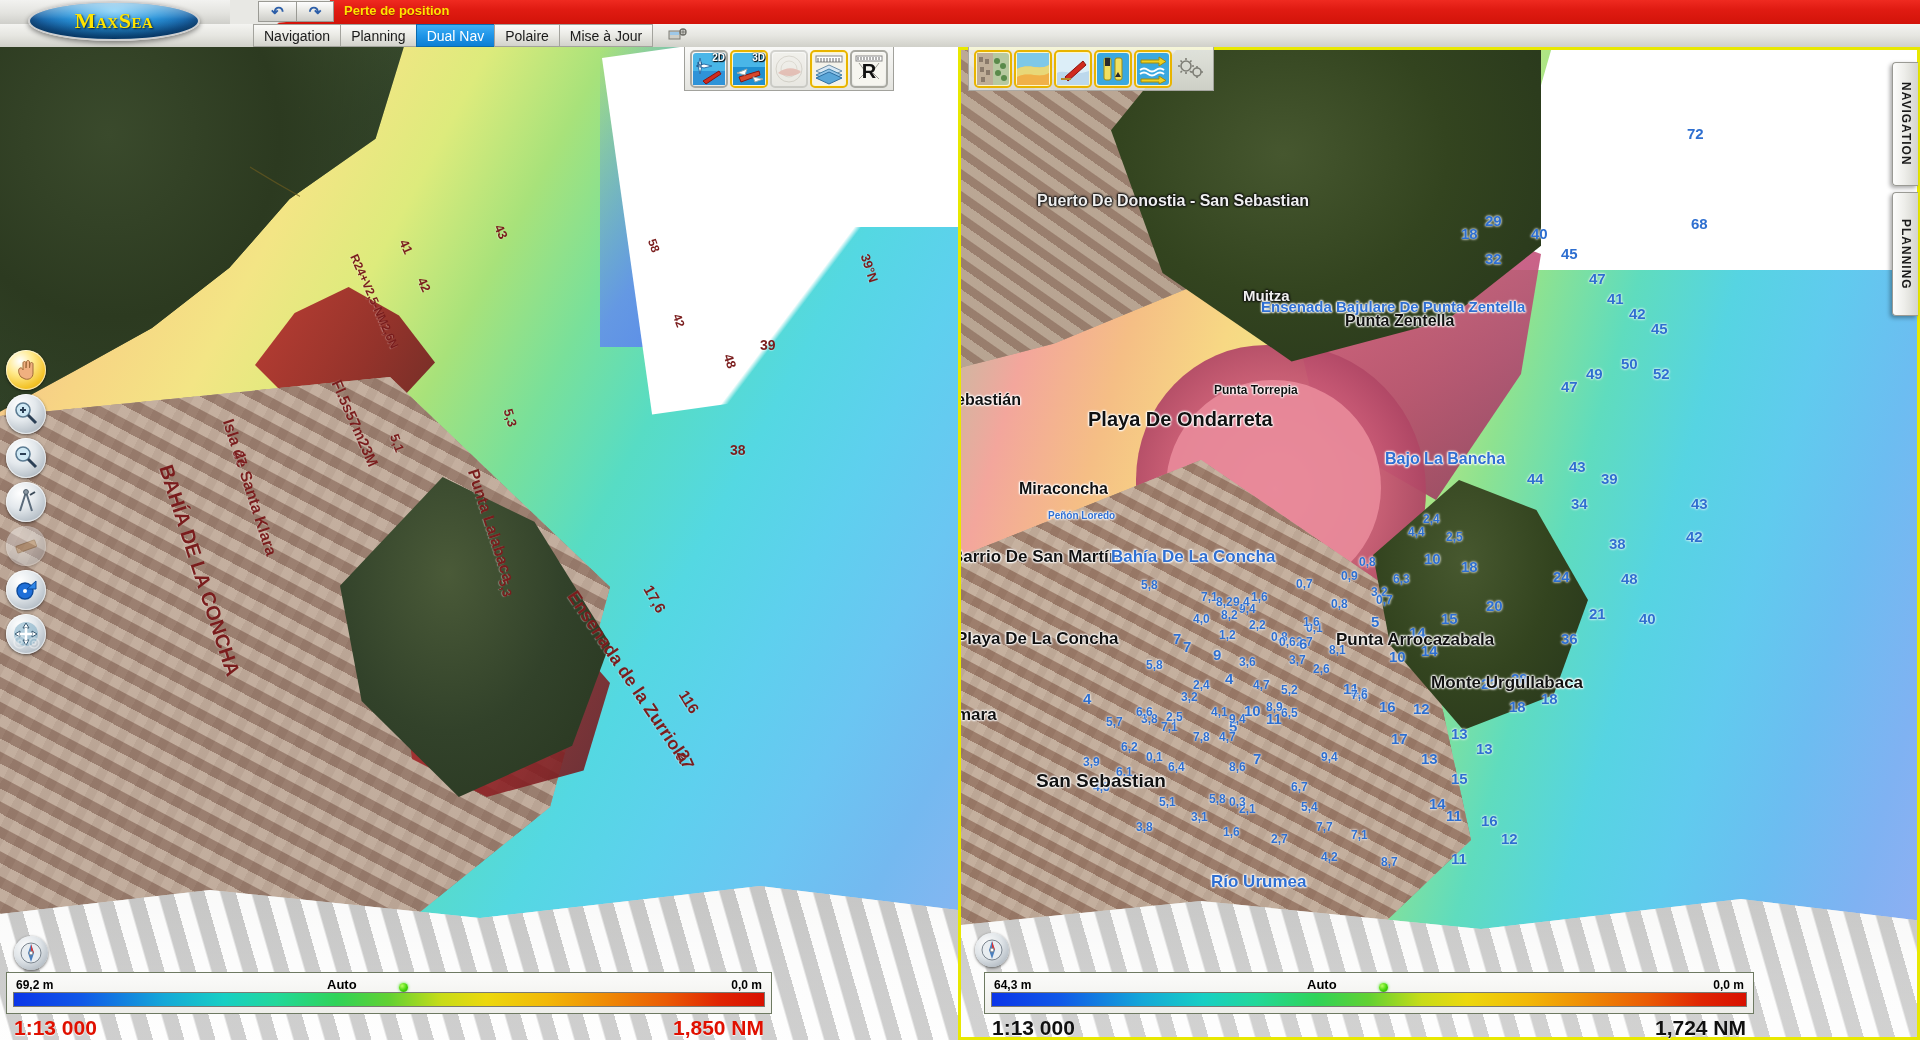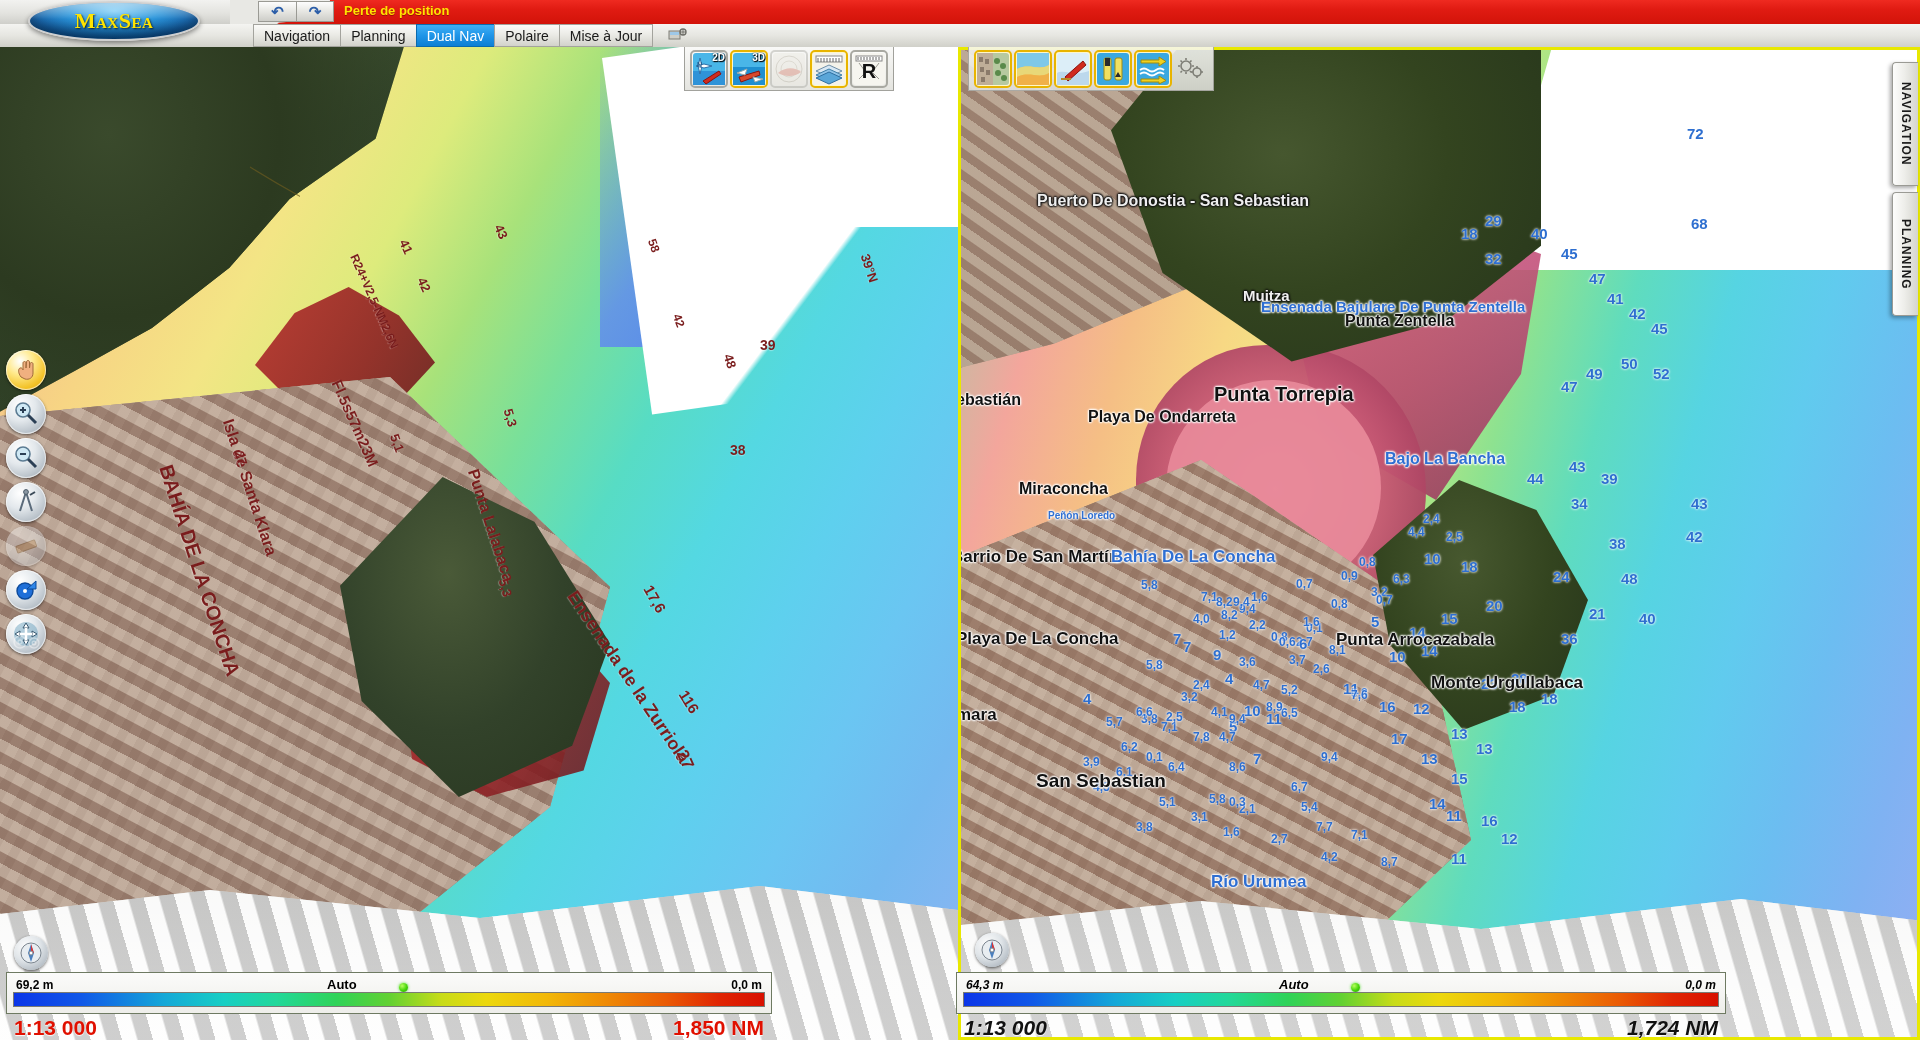--- a/index.html
+++ b/index.html
@@ -328,21 +328,21 @@
   .ptool.sel { background: radial-gradient(circle at 35% 28%, #fff 0%, #ffe98a 35%, #f3c227 70%, #d79f0d 100%); }
   .ptool.faded { opacity: .38; }
   #gear-deco {
     position: absolute; left: 10px; top: 630px; width: 34px; height: 24px;
     opacity: .55; z-index: 36;
   }
 
   
   .statusblock { position: absolute; bottom: 0; z-index: 38; }
   #status-left  { left: 6px;   width: 766px; }
-  #status-right { left: 956px; width: 770px; font-style: italic; }
+  #status-right { left: 984px; width: 770px; }
   .depthbar {
     height: 42px; width: 100%;
     background: linear-gradient(to bottom, #fbfbfa 0%, #eeeeea 100%);
     border: 1px solid #6e7a62;
     position: relative;
   }
   .depthbar .gradstrip {
     position: absolute; left: 6px; right: 6px; bottom: 6px; height: 15px;
     background: linear-gradient(to right,
       #0b35e8 0%, #1058e8 9%, #14a8d8 20%, #17cfc4 28%,
@@ -669,22 +669,22 @@
             <div class="sounding" style="left: 550px; top: 620px;">28</div>
             <div class="sounding" style="left: 580px; top: 640px;">18</div>
             <div class="sounding" style="left: 480px; top: 560px;">15</div>
             <div class="sounding" style="left: 460px; top: 592px;">14</div>
           </div>
         <div id="right-labels">
             <div class="chartlabel white" style="left: 76px; top: 142px; font-size: 16px;">Puerto De Donostia - San Sebastian</div>
             <div class="chartlabel white" style="left: 282px; top: 237px; font-size: 15px;">Muitza</div>
             <div class="chartlabel blue" style="left: 300px; top: 248px; font-size: 15px;">Ensenada Bajulare De Punta Zentella</div>
             <div class="chartlabel" style="left: 384px; top: 262px; font-size: 16px;">Punta Zentella</div>
-            <div class="chartlabel" style="left: 253px; top: 333px; font-size: 20px;">Punta Torrepia</div>
-            <div class="chartlabel" style="left: 127px; top: 358px; font-size: 16px;">Playa De Ondarreta</div>
+            <div class="chartlabel" style="left: 253px; top: 333px; font-size: 12px;">Punta Torrepia</div>
+            <div class="chartlabel" style="left: 127px; top: 358px; font-size: 20px;">Playa De Ondarreta</div>
             <div class="chartlabel" style="left: -5px; top: 341px; font-size: 16px;">ebastián</div>
             <div class="chartlabel" style="left: 58px; top: 430px; font-size: 16px;">Miraconcha</div>
             <div class="chartlabel blue" style="left: 87px; top: 460px; font-size: 10px;">Peñón Loredo</div>
             <div class="chartlabel" style="left: -10px; top: 497px; font-size: 17px;">Barrio De San Martín</div>
             <div class="chartlabel blue" style="left: 150px; top: 497px; font-size: 17px;">Bahía De La Concha</div>
             <div class="chartlabel blue" style="left: 424px; top: 400px; font-size: 16px;">Bajo La Bancha</div>
             <div class="chartlabel" style="left: -5px; top: 579px; font-size: 17px;">Playa De La Concha</div>
             <div class="chartlabel" style="left: 375px; top: 580px; font-size: 17px;">Punta Arrocazabala</div>
             <div class="chartlabel" style="left: 470px; top: 623px; font-size: 17px;">Monte Urgullabaca</div>
             <div class="chartlabel" style="left: -5px; top: 655px; font-size: 17px;">mara</div>

